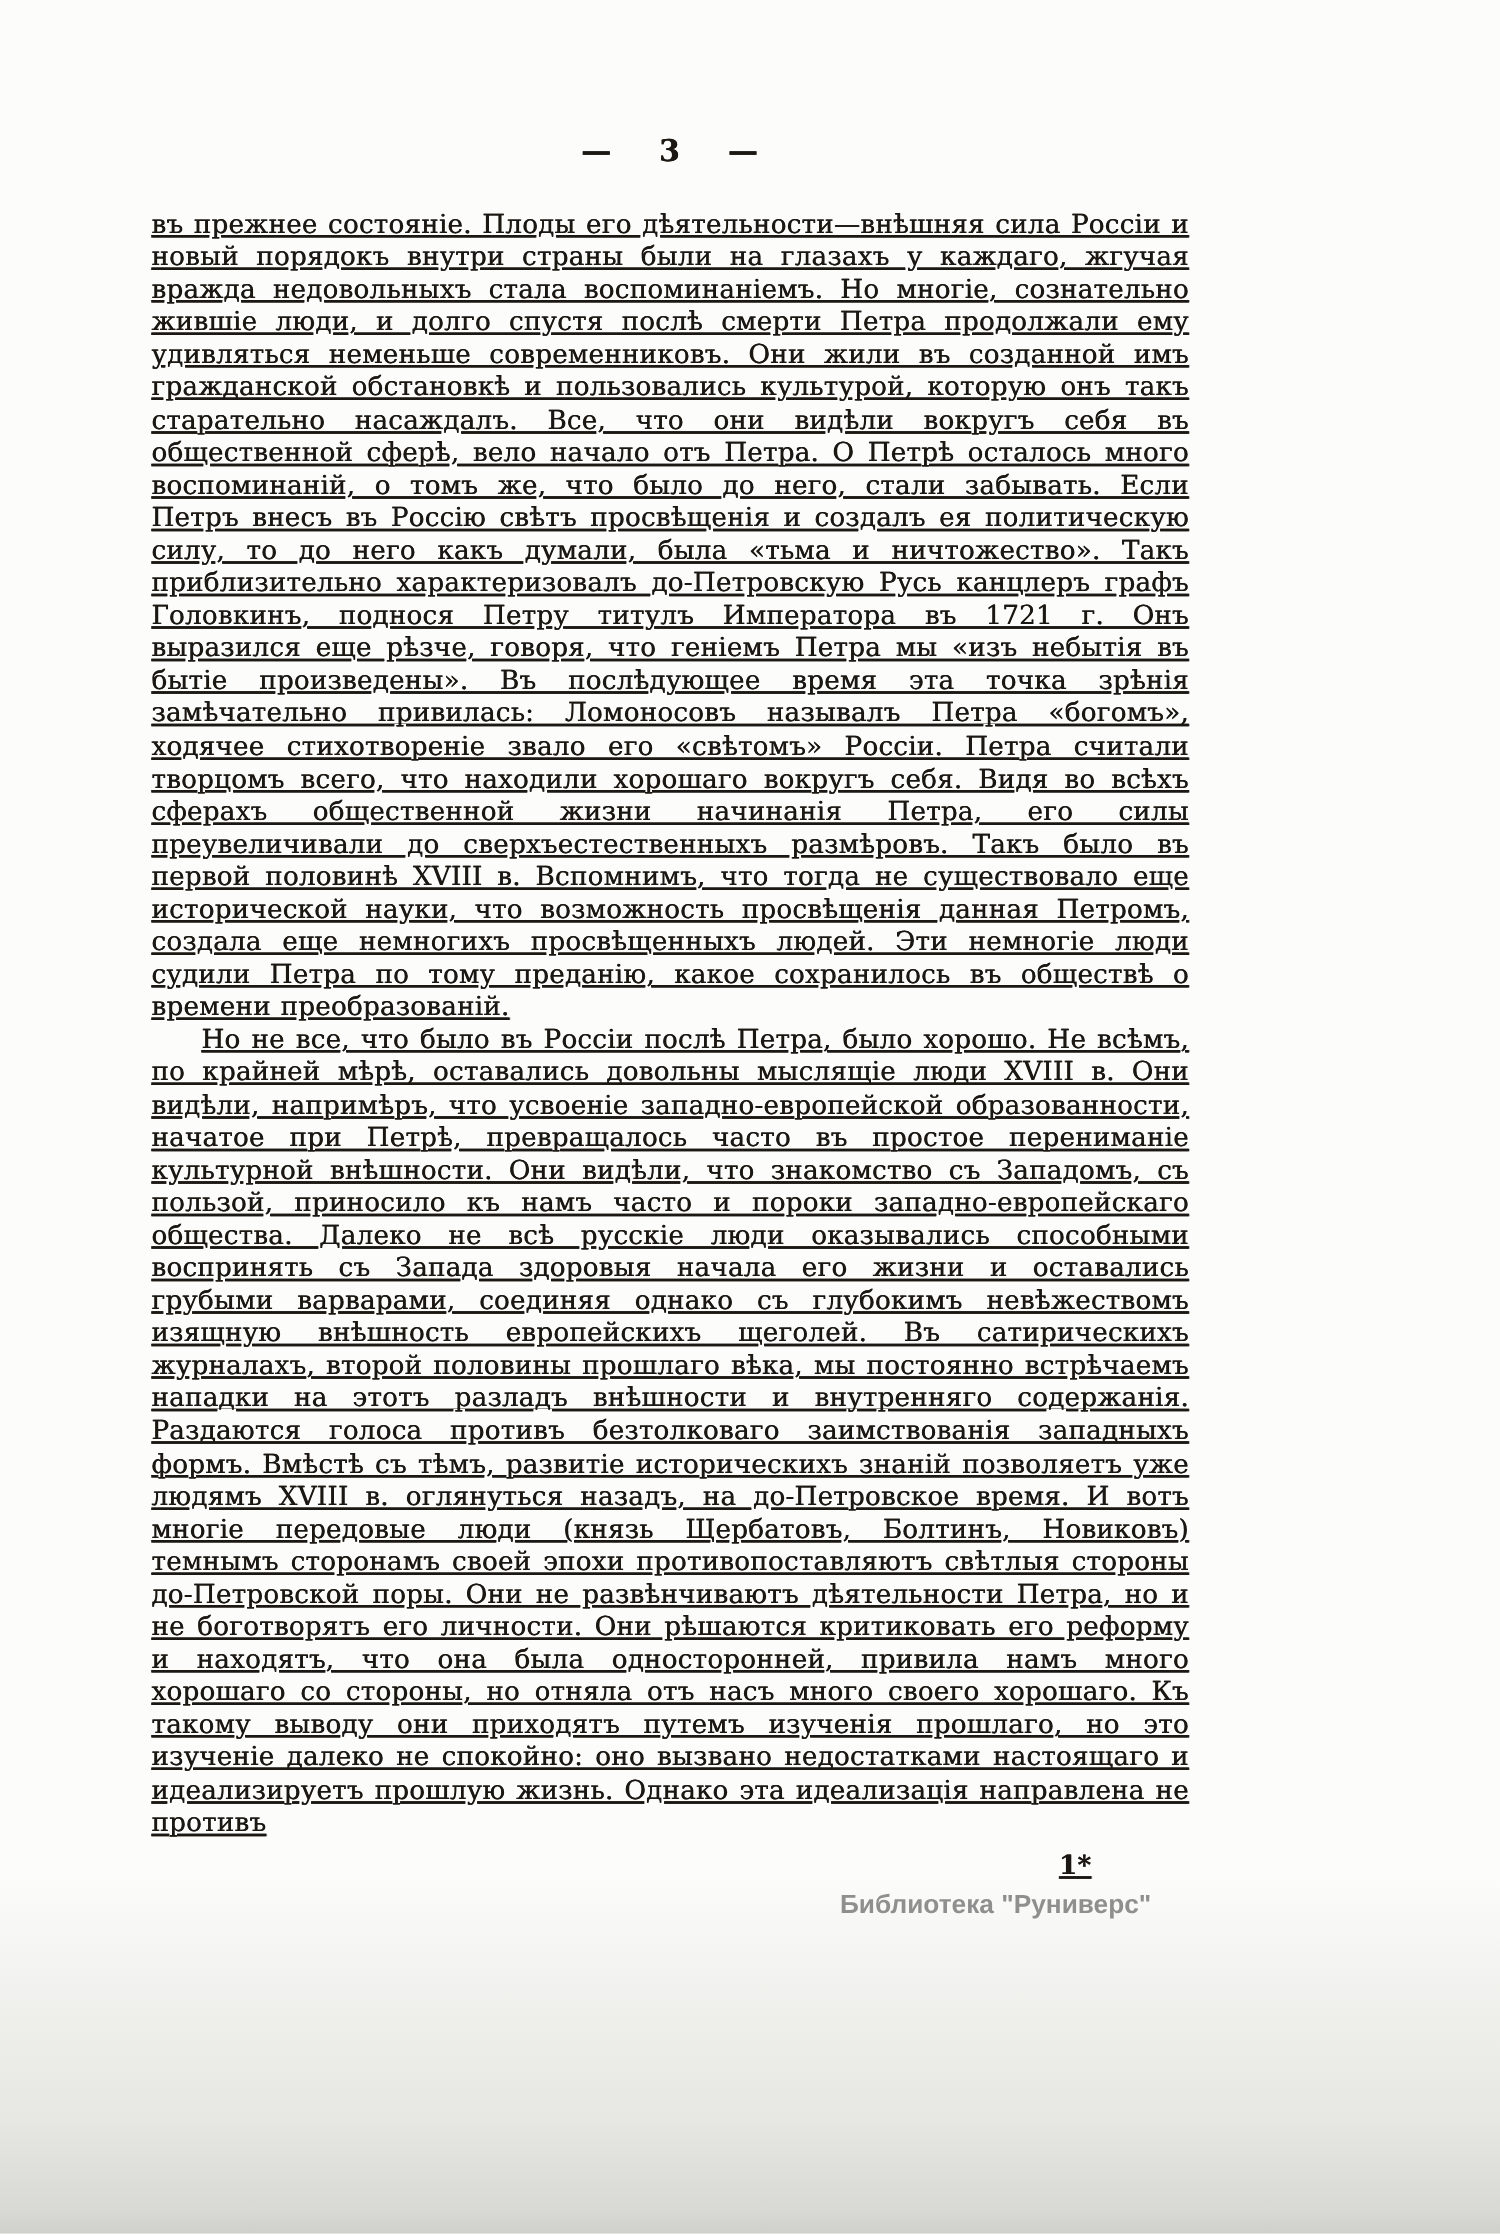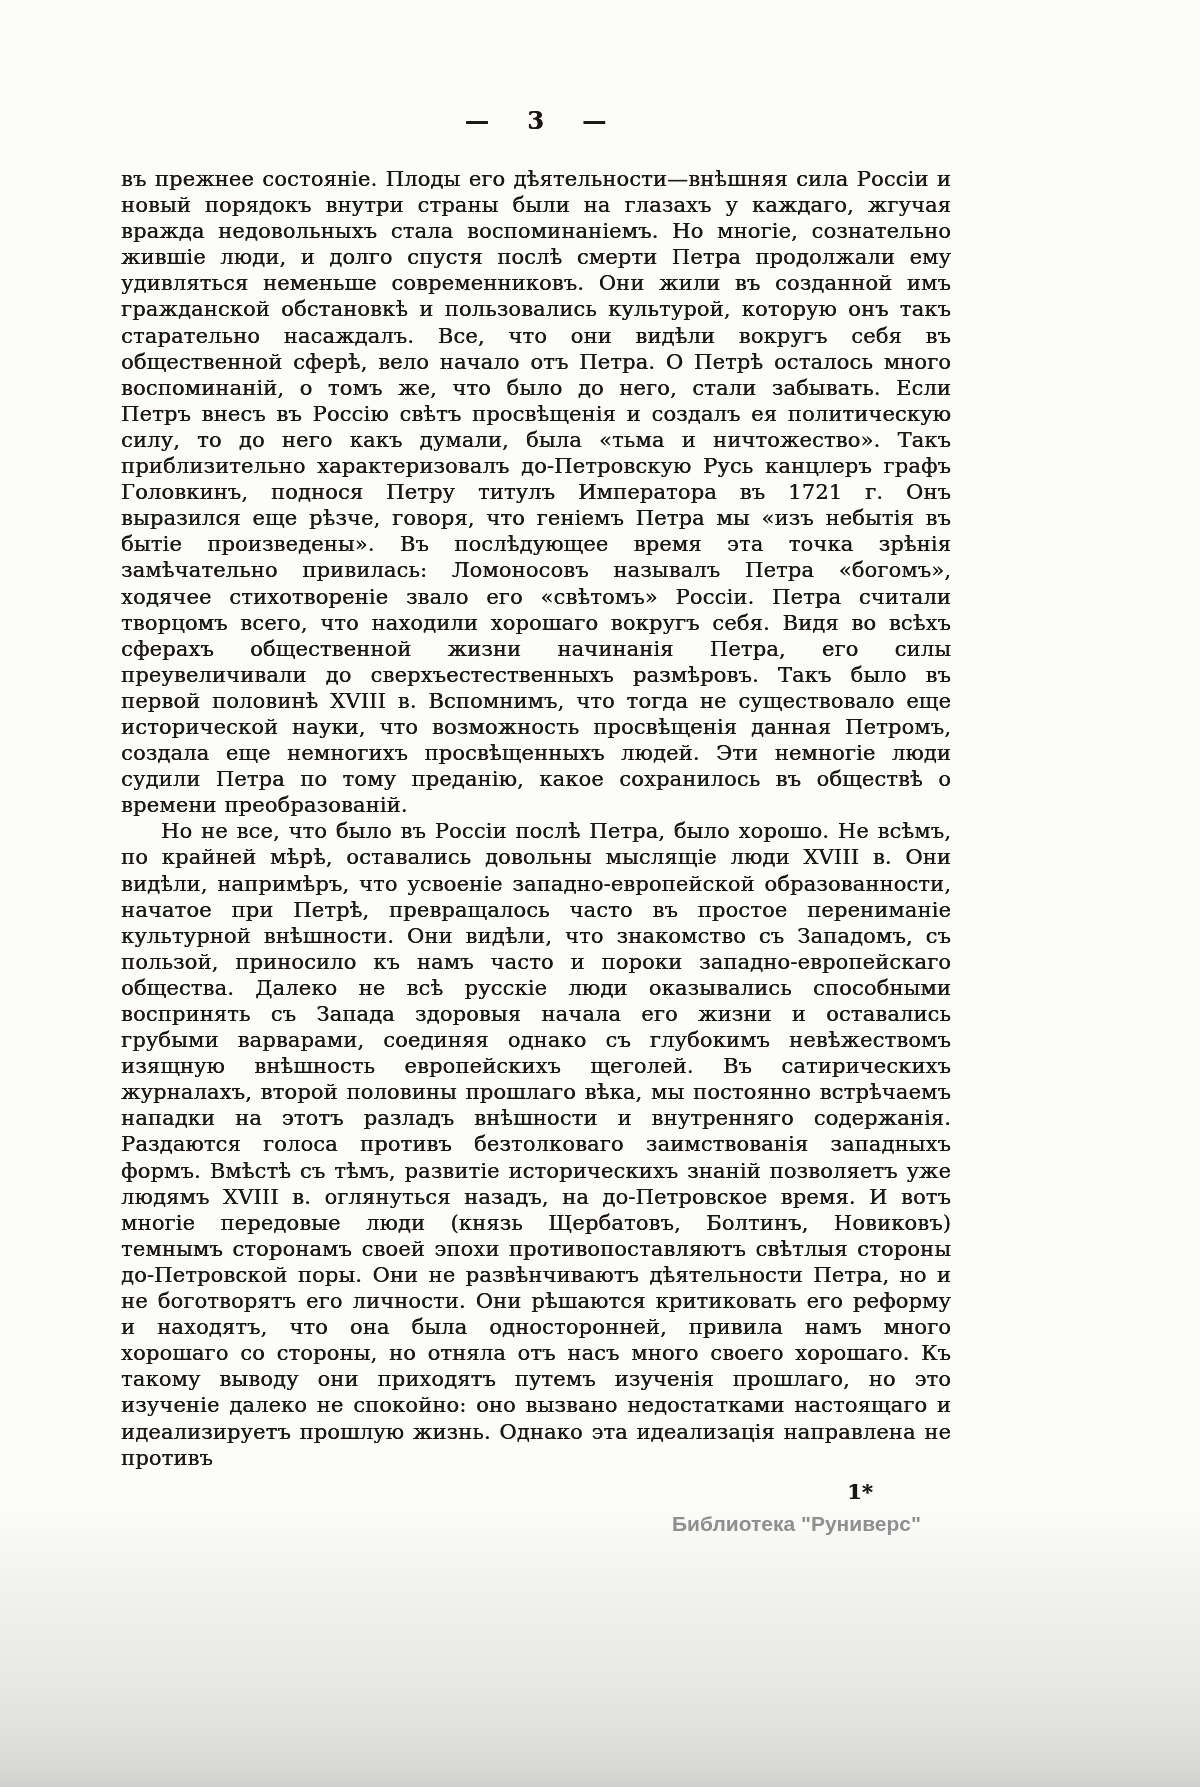--- a/index.html
+++ b/index.html
@@ -44,20 +44,21 @@
     position: absolute;
     top: 166px;
     left: 121px;
     width: 830px;
     text-align: justify;
     font-size: 21px;
     line-height: 26.1px;
     letter-spacing: 0.15px;
     word-spacing: 1px;
     text-shadow: 0.35px 0 0 currentColor;
+    text-decoration: underline;
   }
 
   .text-block p {
     margin: 0;
     padding: 0;
   }
 
   .para-indent {
     text-indent: 40px;
   }

